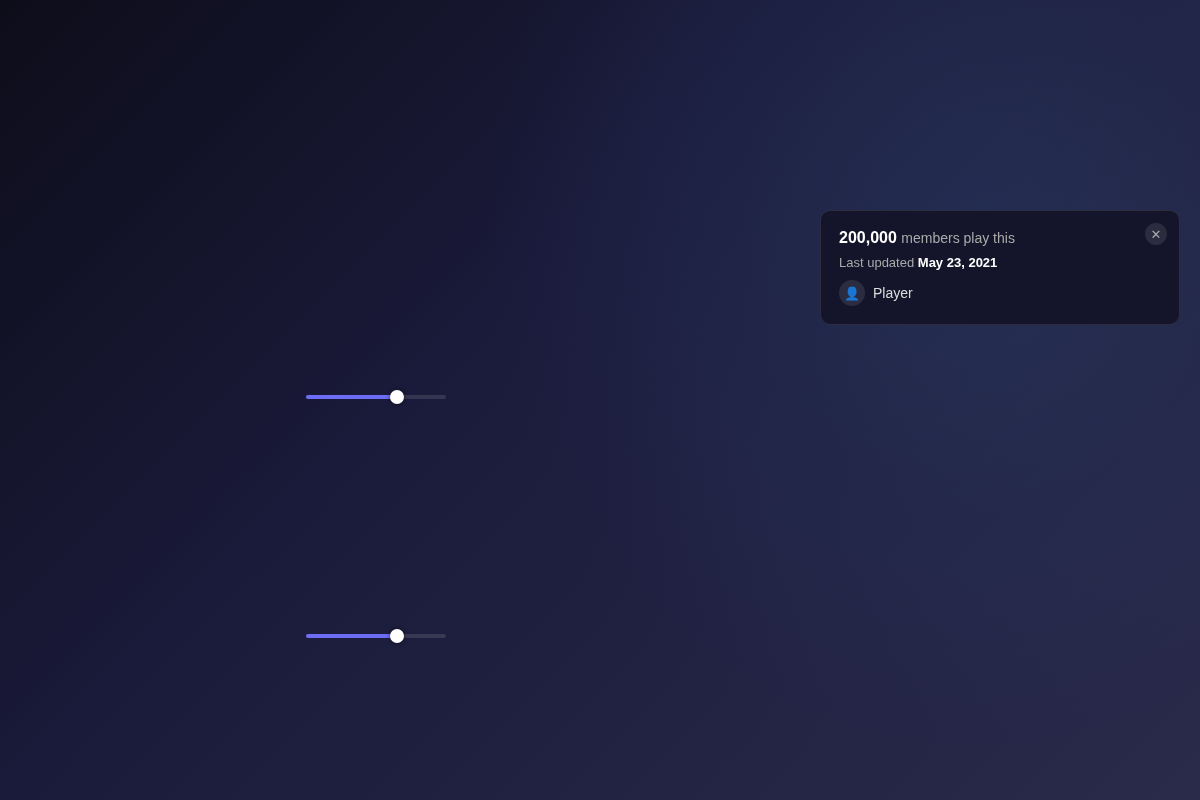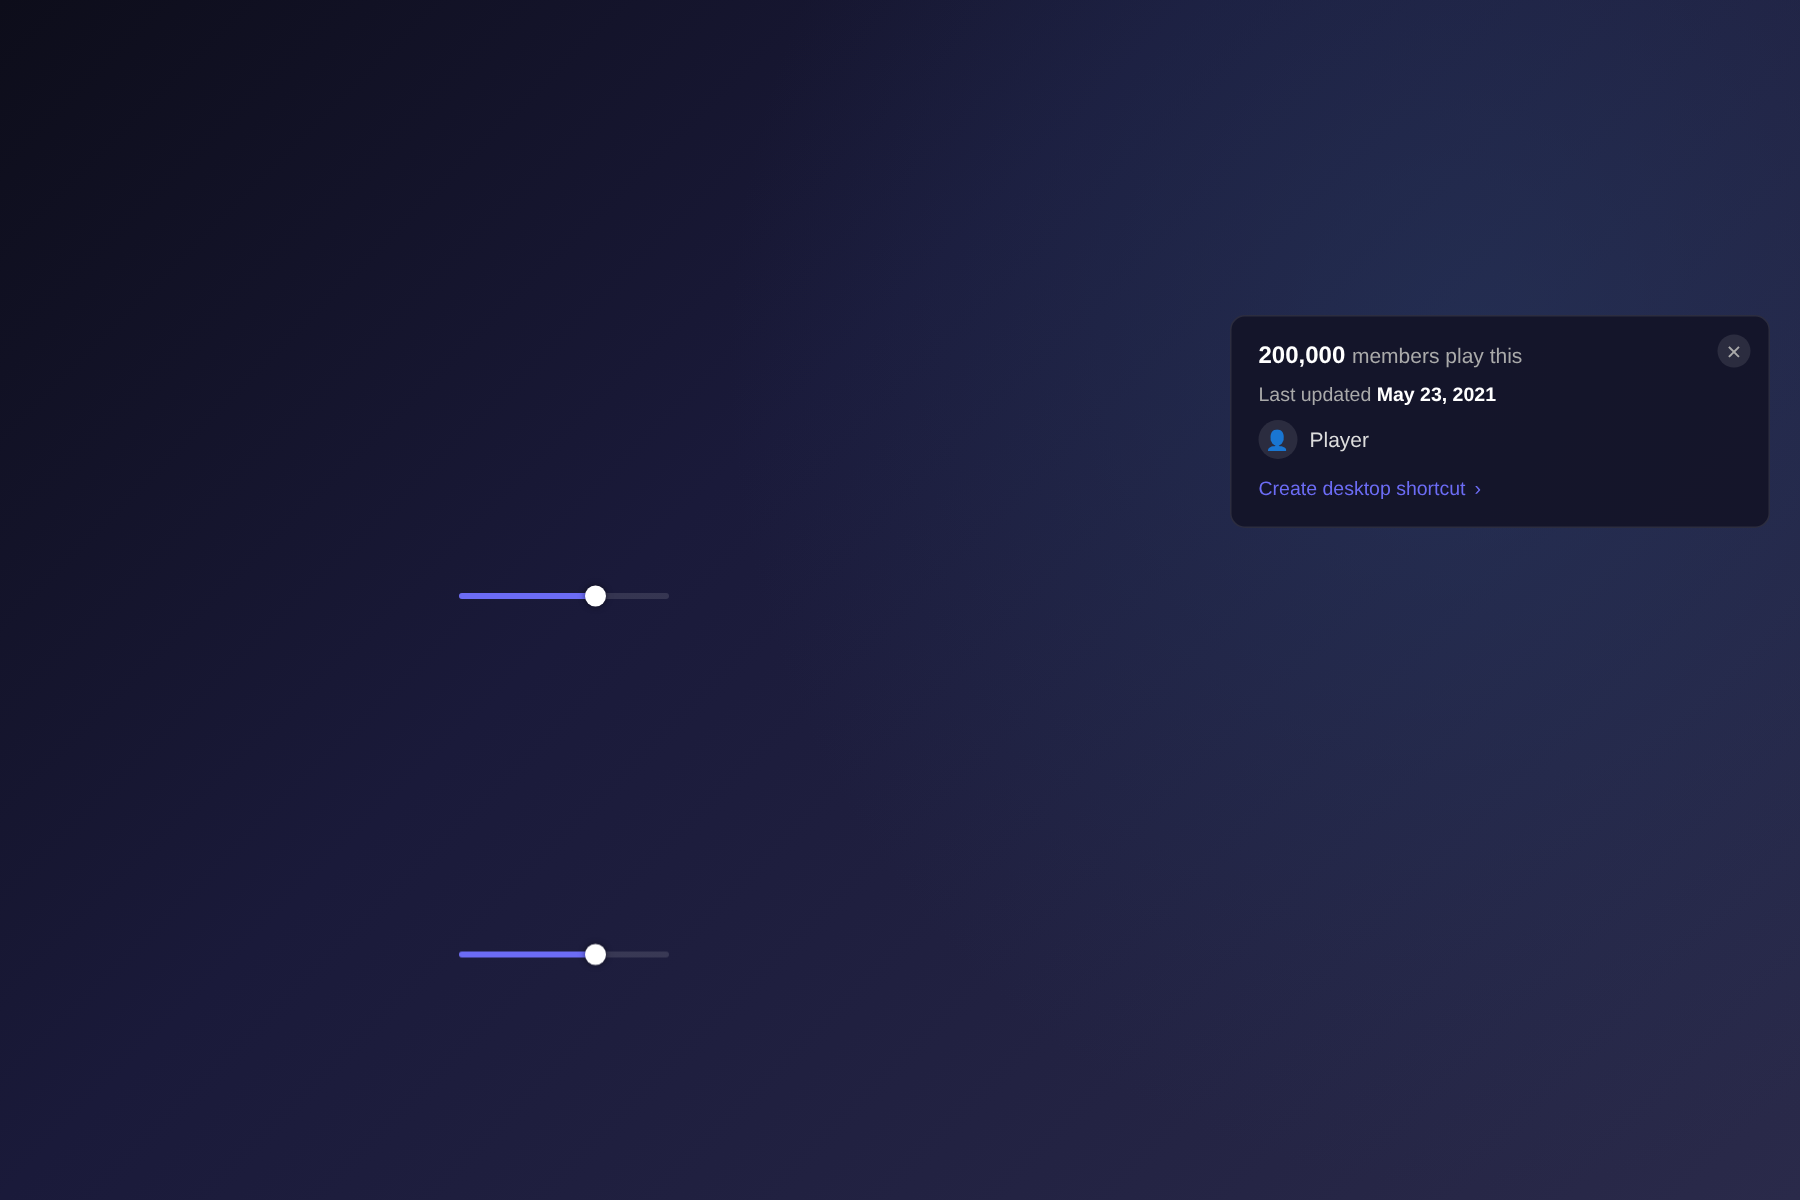--- a/index.html
+++ b/index.html
@@ -693,18 +693,14 @@
     </div>
     <div class="last-updated">
       <span>Last updated</span>
       <span class="last-updated-date"> </span>
       <span class="last-updated-date">May 23, 2021</span>
     </div>
     <div class="creator-row">
       <div class="creator-avatar">👤</div>
       <span class="creator-name">Player</span>
     </div>
-    <div class="desktop-shortcut">
-      <span>Create desktop shortcut</span>
-      <span> ›</span>
-    </div>
   </div>
 </div>
 
 </body></html>

